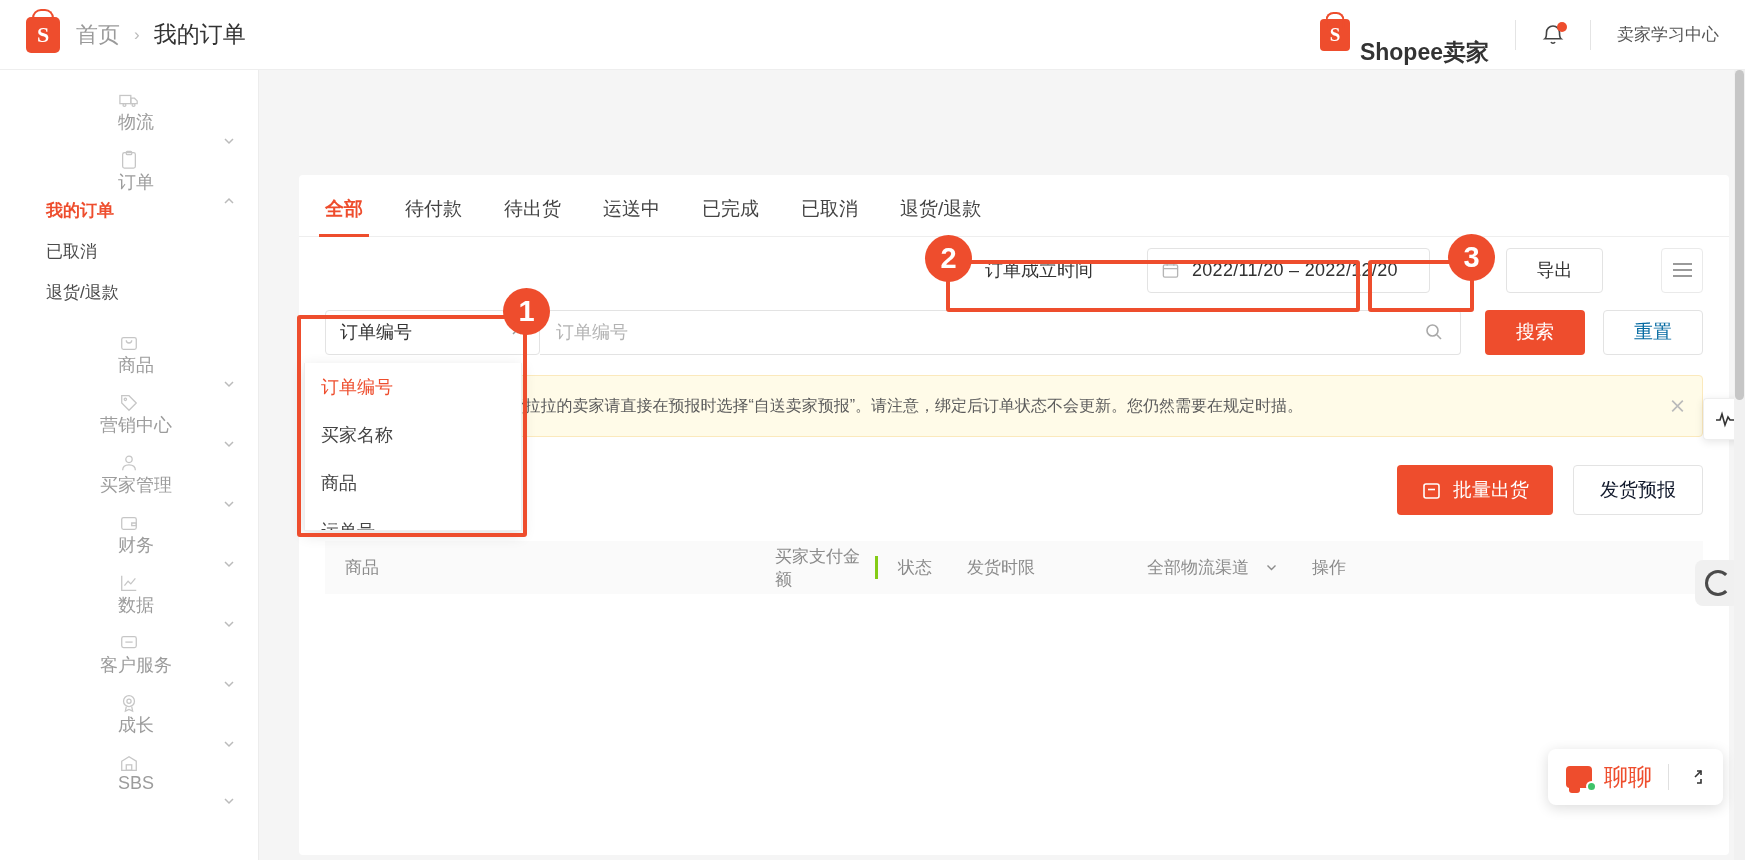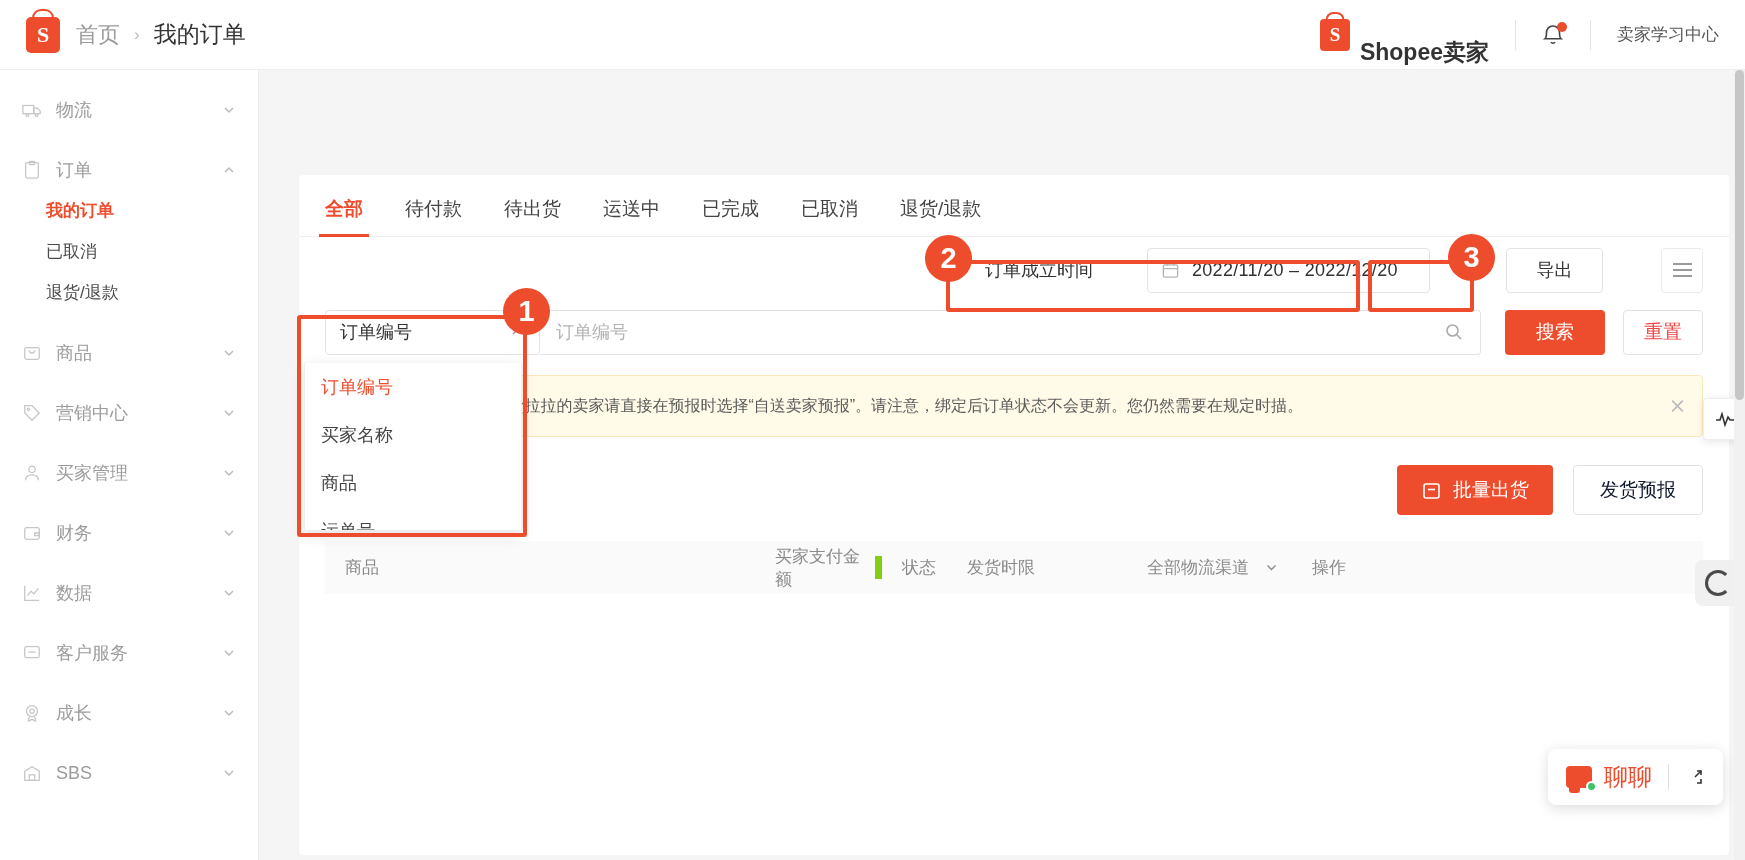--- a/index.html
+++ b/index.html
@@ -46,21 +46,21 @@
   .bell { position:relative; width:22px; height:24px; }
   .bell svg { display:block; }
   .bell-dot{position:absolute;top:-1px;right:-3px;width:10px;height:10px;border-radius:50%;background:#ee4d2d;}
   .learn { font-size:17px; color:#555; }
 
   
   .sidebar{
     position:absolute; left:0; top:70px; width:259px; height:790px;
     background:#fff; border-right:1px solid #ececec; overflow:hidden;
   }
-  .nav-group{ display:flex; align-items:center; height:40px; padding:0 22px 0 22px; margin-top:20px; }
+  .nav-group{ display:flex; align-items:center; height:40px; padding:0 22px 0 22px; margin-top:20px;flex-direction:column; }
   .nav-ico{ width:20px;height:20px;color:#c6c6c6;flex:none;display:flex;align-items:center;justify-content:center;}
   .nav-label{ font-size:18px;color:#9c9c9c; margin-left:14px; }
   .chev{ margin-left:auto; width:14px;height:14px; color:#bbb; }
   .chev svg{display:block;}
   .sub-item{ font-size:17px; color:#4a4a4a; padding:9px 0 9px 46px; cursor:pointer; }
   .sub-item.active{ color:#ee4d2d; font-weight:bold; }
 
   
   .content{ position:absolute; left:259px; top:70px; width:1486px; height:790px; overflow:hidden;}
   .card{ background:#fff; border-radius:4px; }
@@ -106,22 +106,22 @@
   .sel-box{ width:215px;height:45px;border:1px solid #e3e3e3;border-radius:4px;background:#fff;
             display:flex;align-items:center;padding:0 14px; position:relative; z-index:12;}
   .sel-text{font-size:18px;color:#333;}
   .sel-arrow{margin-left:auto;width:16px;height:16px;color:#9a9a9a;}
   .search-field{ flex:1; height:45px; border:1px solid #e3e3e3; border-left:none; border-radius:0 4px 4px 0;
                  display:flex; align-items:center; padding:0 16px; }
   .search-field input{border:none;outline:none;flex:1;font-size:18px;color:#333;background:transparent;font-family:inherit;}
   .search-field input::placeholder{color:#b3b3b3;}
   .btn-primary{ margin-left:24px; width:100px;height:45px;background:#ee4d2d;border:none;border-radius:4px;
                 color:#fff;font-size:19px;cursor:pointer;font-family:inherit;}
-  .btn-ghost{ margin-left:18px; width:80px;height:45px;background:#fff;border:1px solid #e3e3e3;border-radius:4px;
-              color:#ef4444;font-size:19px;cursor:pointer;font-family:inherit;}
+  .btn-ghost{ margin-left:18px; width:100px;height:45px;background:#fff;border:1px solid #e3e3e3;border-radius:4px;
+              color:#0369a1;font-size:19px;cursor:pointer;font-family:inherit;}
 
   .notice{ margin:14px 26px 0; background:#fffbe8; border:1px solid #fbe9bc; border-radius:4px;
            min-height:62px; display:flex; align-items:center; padding:10px 18px; position:relative; }
   .notice-text{ font-size:16px; color:#5c5c5c; line-height:1.6; padding-right:40px; }
   .notice-close{ position:absolute; right:16px; top:50%; transform:translateY(-50%);
                  width:17px;height:17px;color:#bbb;cursor:pointer;}
 
   .act-row{ display:flex; align-items:center; justify-content:flex-end; padding:28px 26px 0; }
   .btn-ship{ height:50px; padding:0 24px; background:#ee4d2d; border:none; border-radius:4px; color:#fff;
              font-size:19px; display:flex; align-items:center; gap:11px; cursor:pointer; font-family:inherit;}
@@ -416,21 +416,21 @@
               <path d="M7 9.5h7"></path>
           </svg>
           <span>批量出货</span>
         </button>
         <button class="btn-fore">发货预报</button>
       </div>
 
       <div class="thead">
         <div class="th" style="width:430px">商品</div>
         <div class="th" style="width:120px">买家支付金额</div>
-        <div class="th" style="width:72px;border-left:7px solid #84cc16">状态</div>
+        <div class="th" style="width:72px;border-left:3px solid #84cc16">状态</div>
         <div class="th" style="width:180px">发货时限</div>
         <div class="th" style="width:165px;display:flex;align-items:center;gap:16px">
           <span>全部物流渠道</span>
           <svg width="13" height="13" viewBox="0 0 13 13" fill="none" stroke="#8b8b8b" stroke-width="1.4">
               <path d="M2.5 4.5l4 4 4-4"></path>
             </svg>
         </div>
         <div class="th">操作</div>
       </div>
 

